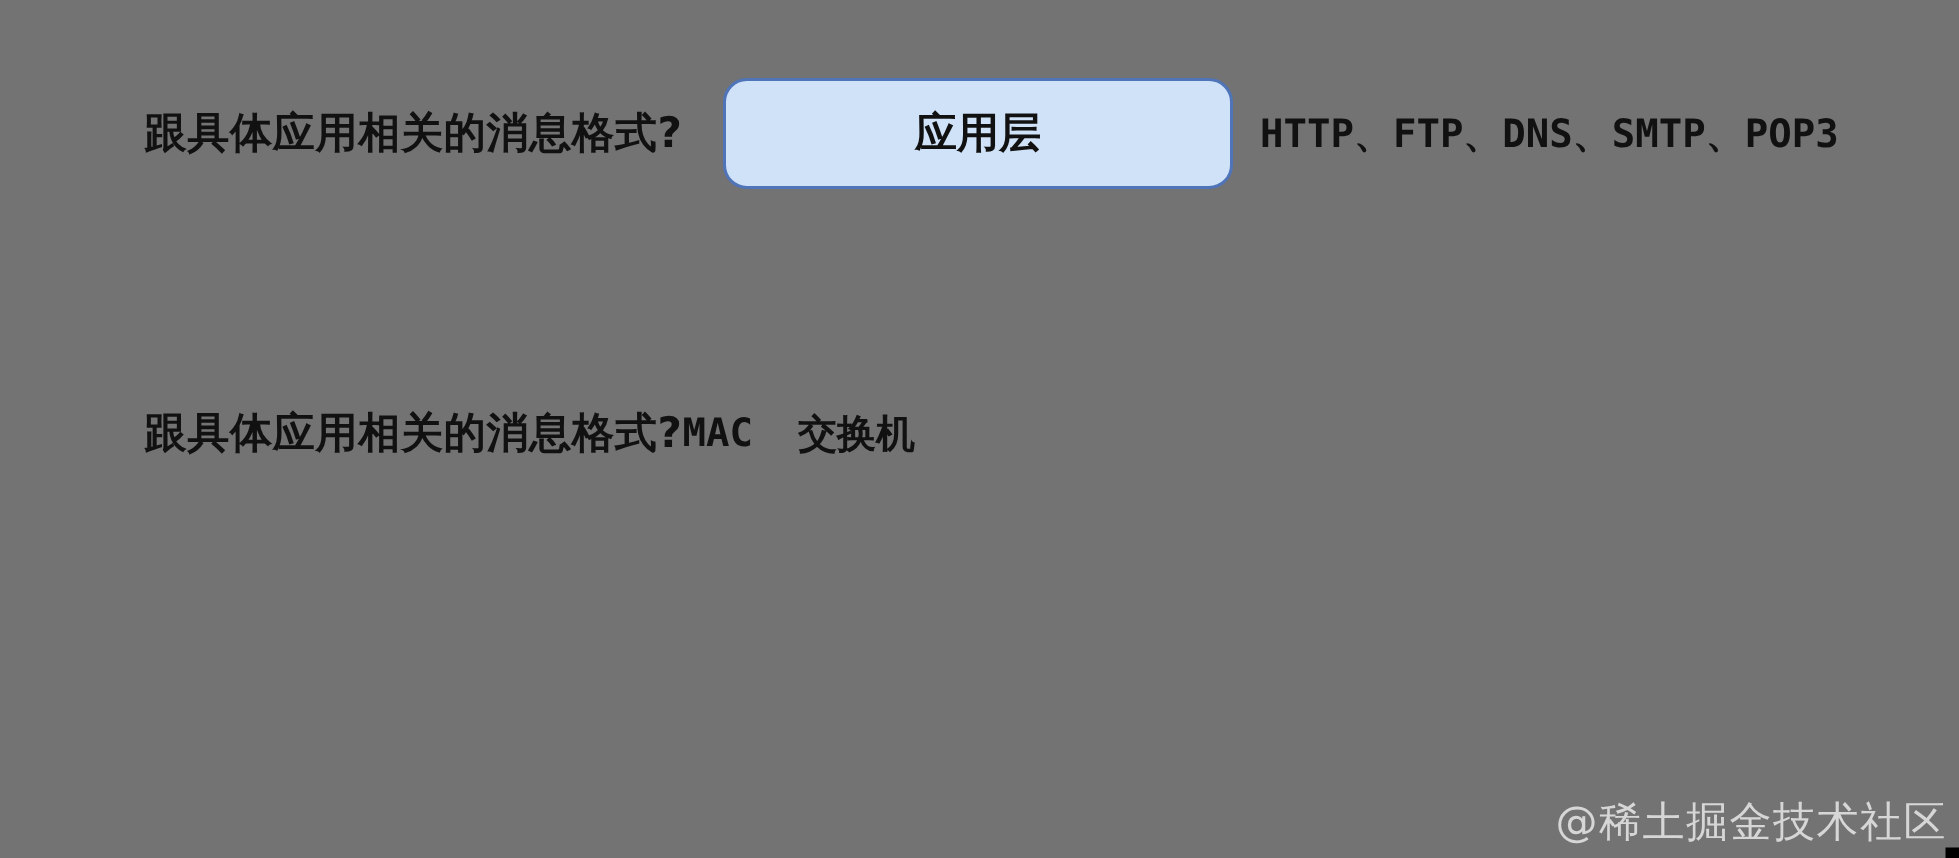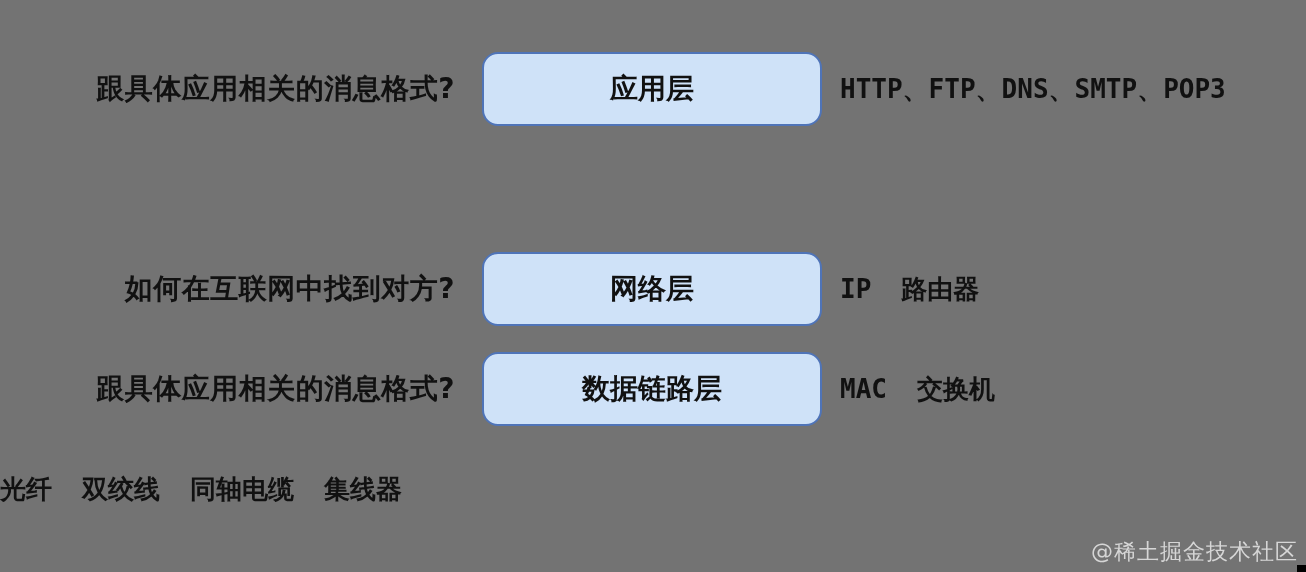--- a/index.html
+++ b/index.html
@@ -37,21 +37,21 @@
   }
   .tech {
     display:flex; gap:30px; align-items:center;
     font-family:"DejaVu Sans Mono", "DejaVu Sans", monospace;
     font-size:26px; font-weight:600;
     white-space:nowrap;
   }
   .watermark {
     position:absolute; right:8px; bottom:5px;
     color:#d6d6d6;
-    font-size:22px;
+    font-size:28px;
     letter-spacing:1px;
   }
   .corner-mark {
     position:absolute; right:0; bottom:0;
     width:9px; height:7px;
     background:#000000;
   }
 </style>
 </head>
 <body>
@@ -65,48 +65,29 @@
         <span>应用层</span>
       </div>
       <div class="tech">
         <span>HTTP、FTP、DNS、SMTP、POP3</span>
       </div>
     </div>
 
     <div class="row">
     </div>
 
-    <div class="row">
-      <div class="question">如何在互联网中找到对方?</div>
-      <div class="layer-box">
-        <span>网络层</span>
-      </div>
-      <div class="tech">
-        <span>IP</span>
-        <span>路由器</span>
-      </div>
-    </div>
 
     <div class="row">
       <div class="question">跟具体应用相关的消息格式?</div>
-      <div class="layer-box">
-        <span>数据链路层</span>
-      </div>
       <div class="tech">
         <span>MAC</span>
         <span>交换机</span>
       </div>
     </div>
 
     <div class="row">
-      <div class="tech">
-        <span>光纤</span>
-        <span>双绞线</span>
-        <span>同轴电缆</span>
-        <span>集线器</span>
-      </div>
     </div>
 
   </div>
 
   <div class="watermark">@稀土掘金技术社区</div>
   <div class="corner-mark"></div>
 </div>
 
 </body></html>

